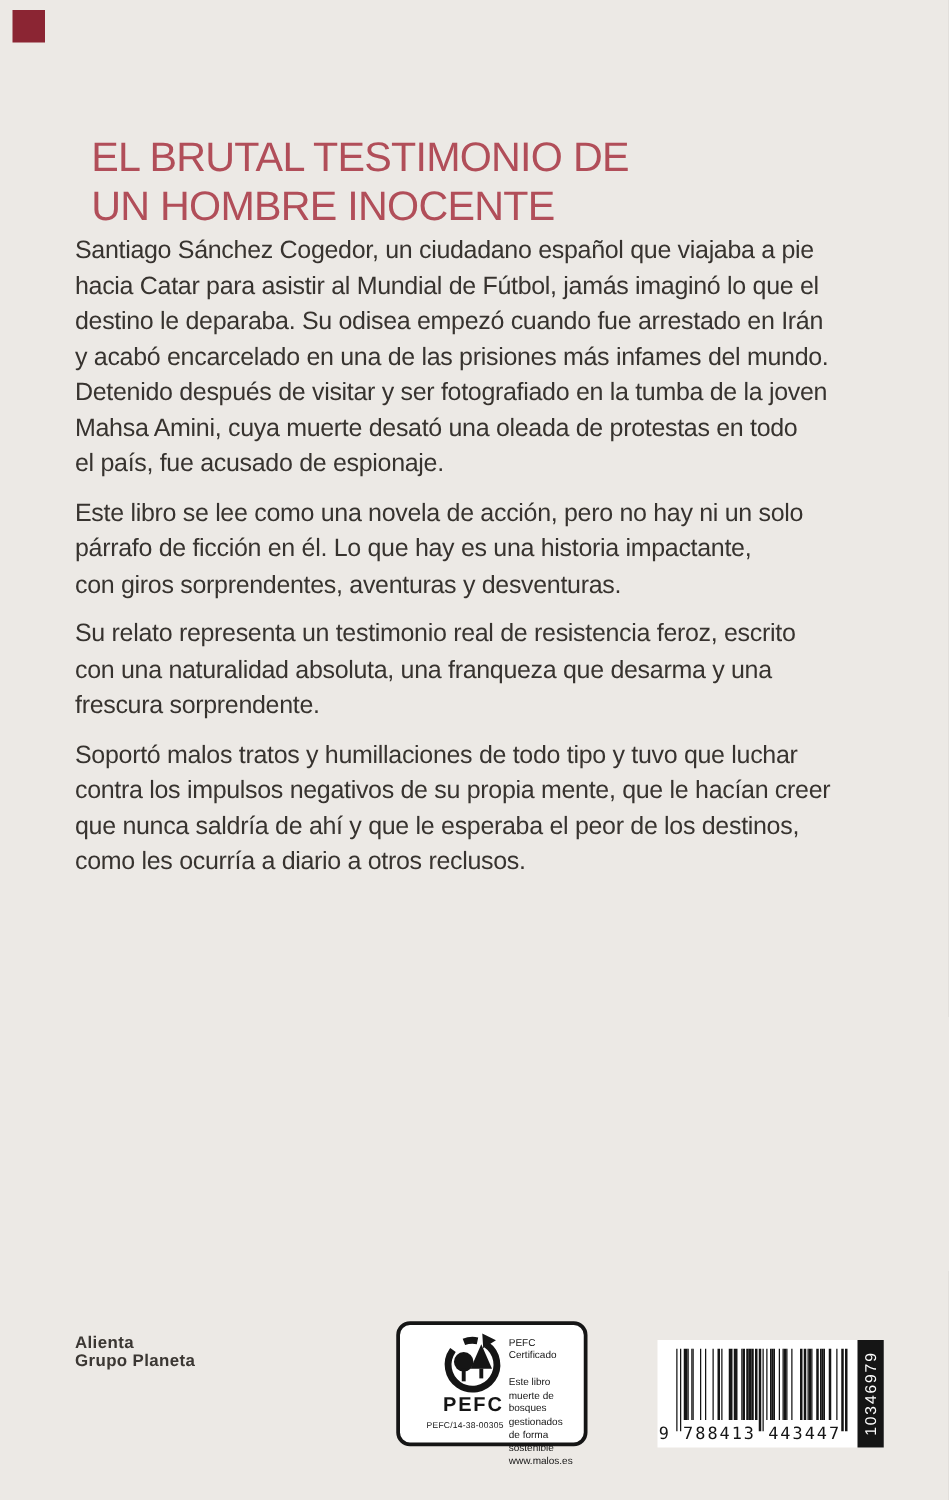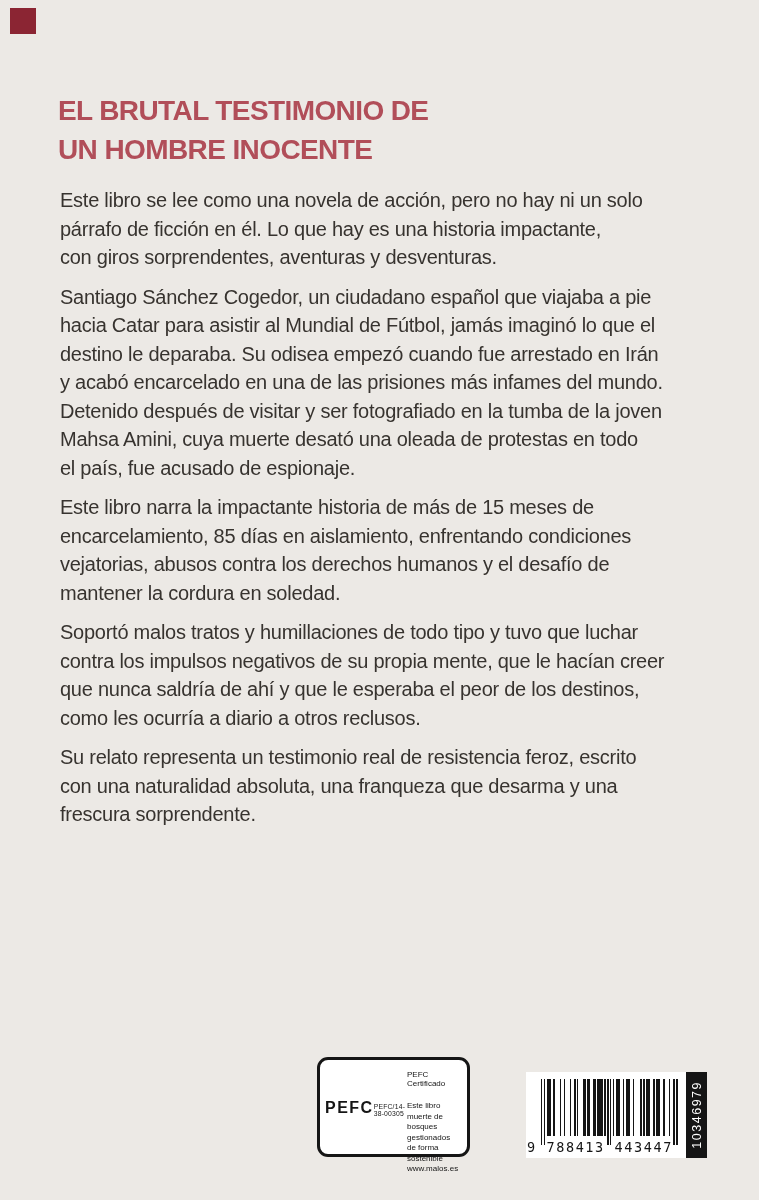--- a/index.html
+++ b/index.html
@@ -10,22 +10,22 @@
     font-family:"Liberation Sans",sans-serif;
     overflow:hidden;
   }
   .corner-mark{
     position:absolute;left:10px;top:8px;
     width:26px;height:26px;
     background:#8B2533;
   }
   .title{
     position:absolute;left:57px;top:90px;
-    margin:1px;
-    font-size:28px;font-weight:700;
+    margin:16px;
+    font-size:33px;font-weight:400;
     line-height:39px;letter-spacing:-0.6px;
     color:#B14E59;
     white-space:pre-line;
   }
   .paragraphs{
     position:absolute;left:60px;top:186px;width:690px;
     color:#37332F;
     font-size:20px;line-height:28.5px;letter-spacing:-0.25px;
   }
   .paragraphs p{margin:0 0 11px 0;white-space:pre-line;}
@@ -39,21 +39,21 @@
   .pub-links{white-space:pre-line;}
 
   .pefc-box{
     position:absolute;left:317px;top:1057px;
     width:153px;height:100px;box-sizing:border-box;
     background:#ffffff;border:3px solid #151515;border-radius:11px;
     display:flex;flex-direction:row;
     padding:6px 5px 5px 5px;
   }
   .pefc-left{
-    width:78px;display:flex;flex-direction:row;align-items:center;
+    width:78px;display:flex;flex-direction:column;align-items:flex-end;
   }
   .pefc-left svg{display:block;}
   .pefc-word{
     font-weight:700;font-size:16px;letter-spacing:1.5px;
     color:#151515;line-height:16px;margin-top:1px;
   }
   .pefc-code{
     font-size:6.8px;color:#151515;margin-top:4px;letter-spacing:0.2px;
   }
   .pefc-right{
@@ -94,44 +94,42 @@
 <body>
 
 <div class="page">
 
   <div class="corner-mark"></div>
 
   <h1 class="title">EL BRUTAL TESTIMONIO DE
 UN HOMBRE INOCENTE</h1>
 
   <div class="paragraphs">
-    <p>Este libro se lee como una novela de acción, pero no hay ni un solo
-párrafo de ficción en él. Lo que hay es una historia impactante,
-con giros sorprendentes, aventuras y desventuras.</p>
     <p>Santiago Sánchez Cogedor, un ciudadano español que viajaba a pie
 hacia Catar para asistir al Mundial de Fútbol, jamás imaginó lo que el
 destino le deparaba. Su odisea empezó cuando fue arrestado en Irán
 y acabó encarcelado en una de las prisiones más infames del mundo.
 Detenido después de visitar y ser fotografiado en la tumba de la joven
 Mahsa Amini, cuya muerte desató una oleada de protestas en todo
 el país, fue acusado de espionaje.</p>
-    <p>Este libro narra la impactante historia de más de 15 meses de
-encarcelamiento, 85 días en aislamiento, enfrentando condiciones
-vejatorias, abusos contra los derechos humanos y el desafío de
-mantener la cordura en soledad.</p>
+    <p>Este libro se lee como una novela de acción, pero no hay ni un solo
+párrafo de ficción en él. Lo que hay es una historia impactante,
+con giros sorprendentes, aventuras y desventuras.</p>
+    <p>Su relato representa un testimonio real de resistencia feroz, escrito
+con una naturalidad absoluta, una franqueza que desarma y una
+frescura sorprendente.</p>
     <p>Soportó malos tratos y humillaciones de todo tipo y tuvo que luchar
 contra los impulsos negativos de su propia mente, que le hacían creer
 que nunca saldría de ahí y que le esperaba el peor de los destinos,
 como les ocurría a diario a otros reclusos.</p>
-    <p>Su relato representa un testimonio real de resistencia feroz, escrito
-con una naturalidad absoluta, una franqueza que desarma y una
-frescura sorprendente.</p>
   </div>
 
   <div class="publisher">
+    <div class="pub-bold">Alienta
+Grupo Planeta</div>
   </div>
 
   <div class="pefc-box">
     <div class="pefc-left">
       <svg width="50" height="50" viewBox="0 0 64 64" aria-hidden="true">
         <g fill="none" stroke="#151515" stroke-width="7">
           <circle cx="32" cy="33" r="25" stroke-dasharray="118 14 14 11" transform="rotate(-55 32 33)"></circle>
         </g>
         <polygon points="42,1 56,8 43,16" fill="#151515"></polygon>
         <circle cx="23" cy="30" r="10" fill="#151515"></circle>

